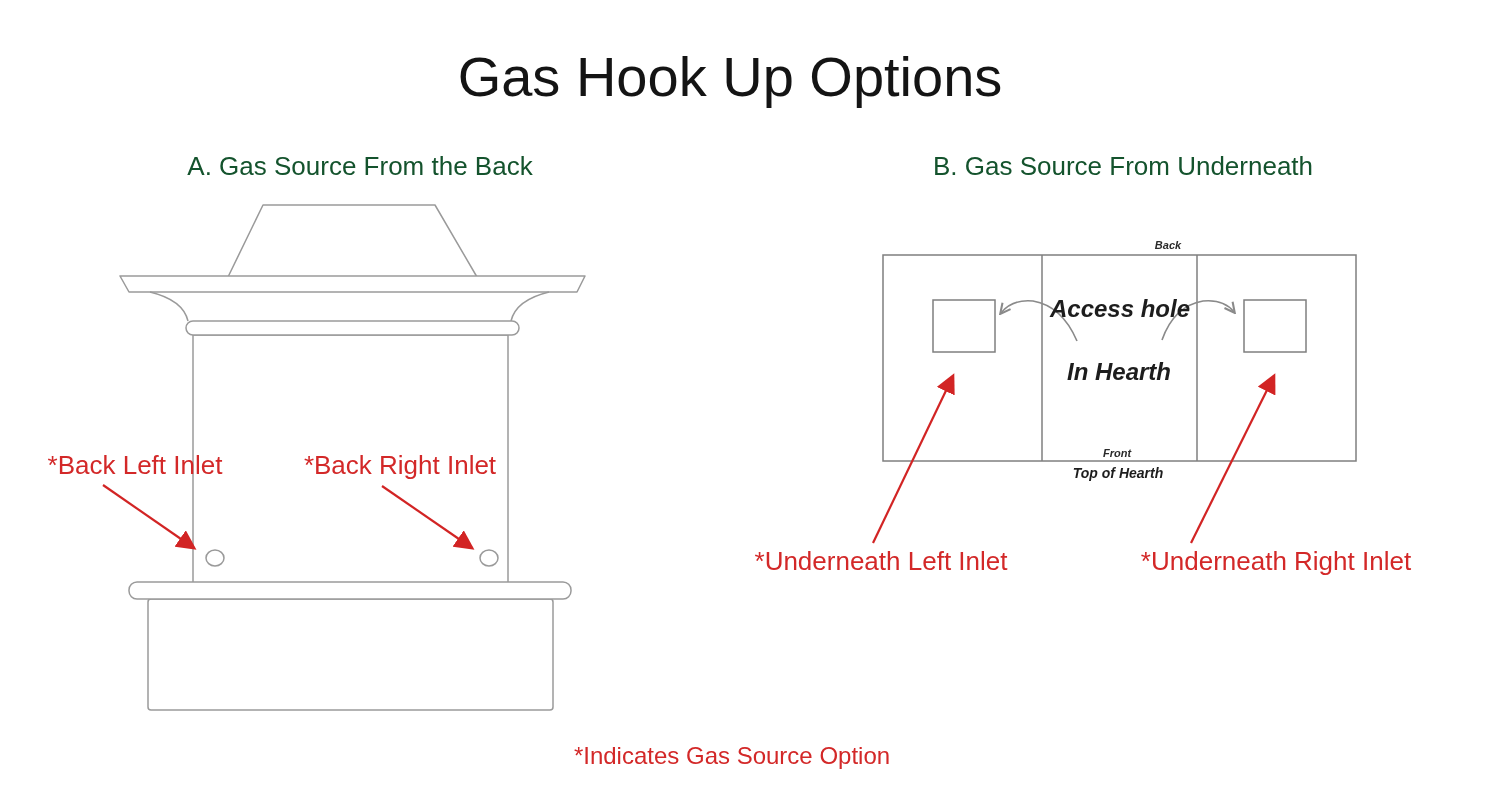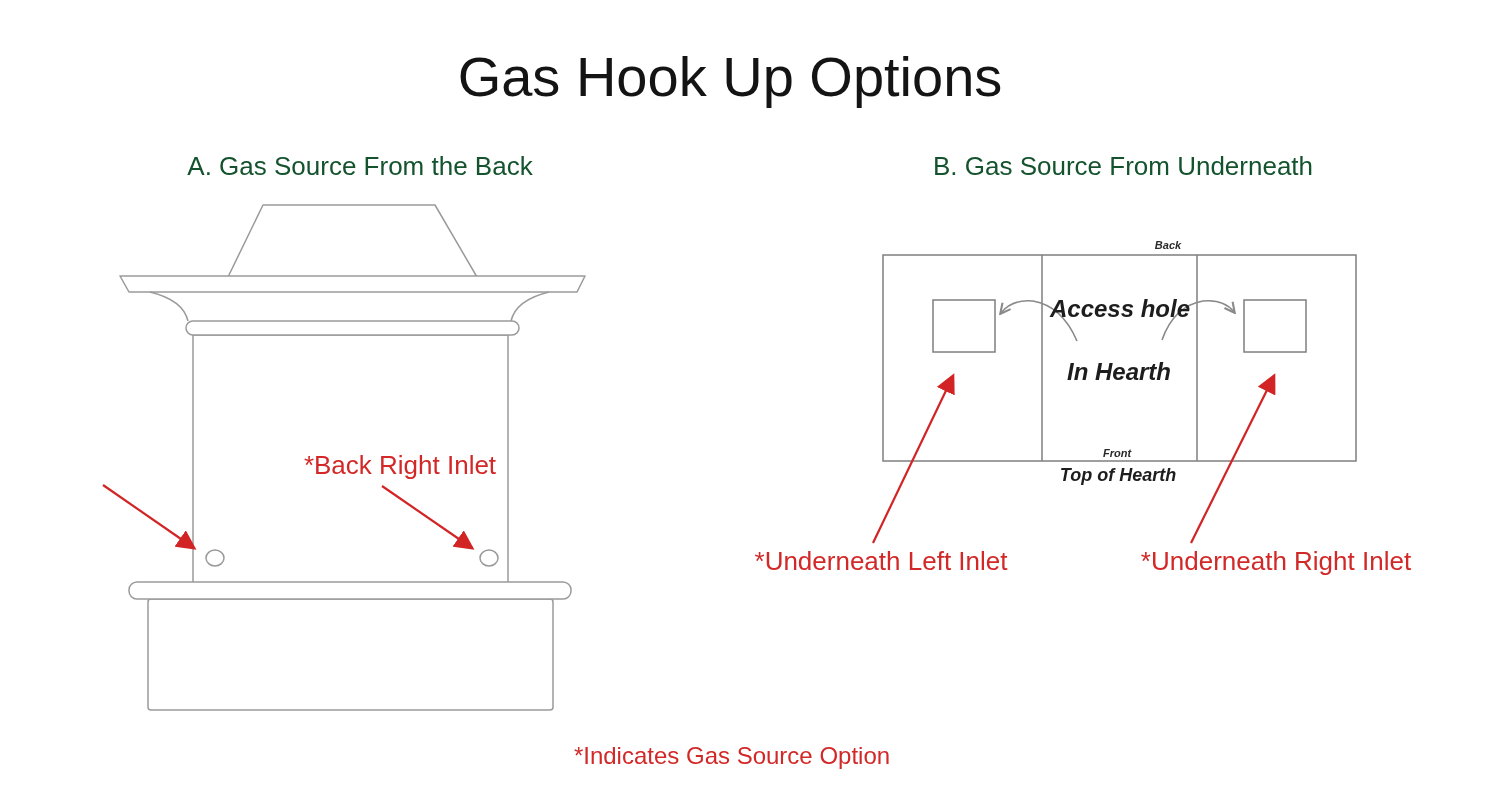--- a/index.html
+++ b/index.html
@@ -7,21 +7,21 @@
     position:relative;width:1500px;height:790px;background:#ffffff;overflow:hidden;
     font-family:"Liberation Sans", sans-serif;
   }
   .abs{position:absolute;white-space:nowrap;}
   .center{transform:translateX(-50%);text-align:right;}
   .title{font-size:56px;color:#141414;letter-spacing:0;}
   .section-heading{font-size:26px;color:#14532d;}
   .red-label{font-size:26px;color:#d32828;}
   .red-note{font-size:24px;color:#d32828;}
   .hearth-label-sm{font-size:11px;font-weight:bold;font-style:italic;color:#2a2a2a;}
-  .hearth-label-md{font-size:18px;font-weight:bold;font-style:italic;color:#1d1d1d;}
+  .hearth-label-md{font-size:14px;font-weight:bold;font-style:italic;color:#1d1d1d;}
   .hearth-label-lg{font-size:24px;font-weight:bold;font-style:italic;color:#1d1d1d;}
   svg{position:absolute;left:0;top:0;}
 </style>
 </head>
 <body>
 
 <div id="stage">
 
   <svg width="1500" height="790" viewBox="0 0 1500 790">
     <defs>
@@ -77,20 +77,21 @@
       <path d="M1191,543 L1274,376" marker-end="url(#redArrow)"></path>
     </g>
   </svg>
 
   <div class="abs center title" style="left:730px;top:44px;">Gas Hook Up Options</div>
 
   <div class="abs center section-heading" style="left:360px;top:151px;">A. Gas Source From the Back</div>
 
   <div class="abs center section-heading" style="left:1123px;top:151px;">B. Gas Source From Underneath</div>
 
+  <div class="abs center red-label" style="left:135px;top:450px;">*Back Left Inlet</div>
 
   <div class="abs center red-label" style="left:400px;top:450px;">*Back Right Inlet</div>
 
   <div class="abs center hearth-label-sm" style="left:1168px;top:239px;">Back</div>
 
   <div class="abs center hearth-label-lg" style="left:1120px;top:295px;">Access hole</div>
 
   <div class="abs center hearth-label-lg" style="left:1119px;top:336px;margin-top:22px;">In Hearth</div>
 
   <div class="abs center hearth-label-sm" style="left:1117px;top:447px;">Front</div>

